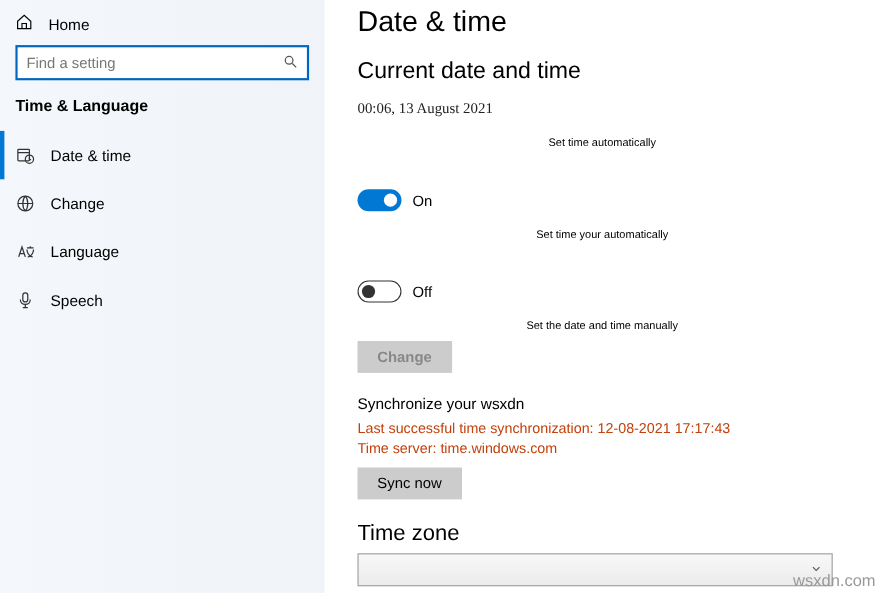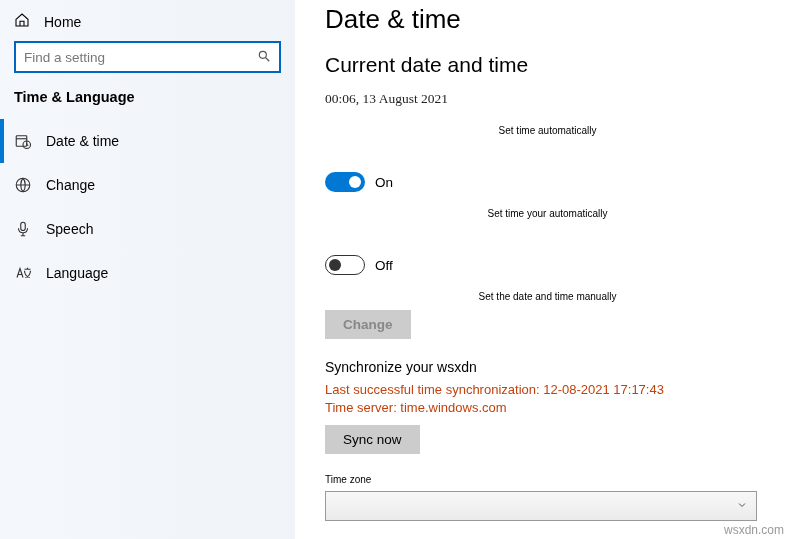--- a/index.html
+++ b/index.html
@@ -29,24 +29,24 @@
   .toggle.on { background: #0078d4; }
   .toggle.on .knob { background: #fff; right: 4px; }
   .toggle.off { background: #fff; border: 1px solid #333; }
   .toggle.off .knob { background: #333; left: 3px; top: 3px; }
   .toggle-text { font-size: 13.5px; }
   .btn { border: none; background: #ccc; padding: 7px 18px; font-size: 13.5px; cursor: pointer; }
   .btn.disabled { color: #888; font-weight: bold; }
   .section-gap { height: 20px; }
   .sync-title { font-size: 14px; margin-bottom: 6px; }
   .muted { font-size: 13px; color: #c2410c; line-height: 1.4; }
-  .tz-label { font-size: 10px; margin-top: 20px; margin-bottom: 6px; }
+  .tz-label { font-size: 20px; margin-top: 20px; margin-bottom: 6px; }
   .tz-select { width: 432px; height: 30px; border: 1px solid #999; background: linear-gradient(to bottom,#f8f8f8,#ebebeb); display: flex; align-items: center; justify-content: space-between; padding: 0 8px; cursor: pointer; }
   .tz-select svg { width: 12px; height: 12px; }
-  .watermark { position: absolute; bottom: 2px; right: 16px; font-size: 12px; color: #999; }
+  .watermark { position: absolute; bottom: 2px; right: 4px; font-size: 15px; color: #999; }
 </style>
 </head>
 <body>
 
 <div class="app">
   <div class="sidebar">
     <div class="home-row">
       <span class="ic">
         <svg viewBox="0 0 24 24" fill="none" stroke="#000" stroke-width="1.6">
             <path d="M3 11 L12 3 L21 11 V21 H3 Z"></path>
@@ -84,34 +84,34 @@
         <svg viewBox="0 0 24 24" fill="none" stroke="#333" stroke-width="1.5">
             <circle cx="12" cy="12" r="9"></circle>
             <path d="M3 12 H21 M12 3 C8 7 8 17 12 21 M12 3 C16 7 16 17 12 21"></path>
           </svg>
       </span>
       <span>Change</span>
     </div>
     <div class="nav-item">
       <span class="ic">
         <svg viewBox="0 0 24 24" fill="none" stroke="#333" stroke-width="1.5">
+            <path d="M4 18 L8 6 L12 18 M5.5 14 H10.5"></path>
+            <path d="M14 7 H22 M18 7 V5 M21 18 C17 18 14 13 14 9 M15 18 C19 18 22 13 22 9"></path>
+          </svg>
+      </span>
+      <span>Language</span>
+    </div>
+    <div class="nav-item">
+      <span class="ic">
+        <svg viewBox="0 0 24 24" fill="none" stroke="#333" stroke-width="1.5">
             <rect x="9" y="3" width="6" height="11" rx="3"></rect>
             <path d="M6 11 C6 15 9 17 12 17 C15 17 18 15 18 11 M12 17 V21 M9 21 H15"></path>
           </svg>
       </span>
       <span>Speech</span>
-    </div>
-    <div class="nav-item">
-      <span class="ic">
-        <svg viewBox="0 0 24 24" fill="none" stroke="#333" stroke-width="1.5">
-            <path d="M4 18 L8 6 L12 18 M5.5 14 H10.5"></path>
-            <path d="M14 7 H22 M18 7 V5 M21 18 C17 18 14 13 14 9 M15 18 C19 18 22 13 22 9"></path>
-          </svg>
-      </span>
-      <span>Language</span>
     </div>
   </div>
 
   <div class="main">
     <div class="page-title">Date &amp; time</div>
     <div class="sub-title">Current date and time</div>
     <div class="datetime">00:06, 13 August 2021</div>
 
     <div class="setting-label">Set time automatically</div>
     <div class="toggle-row">

